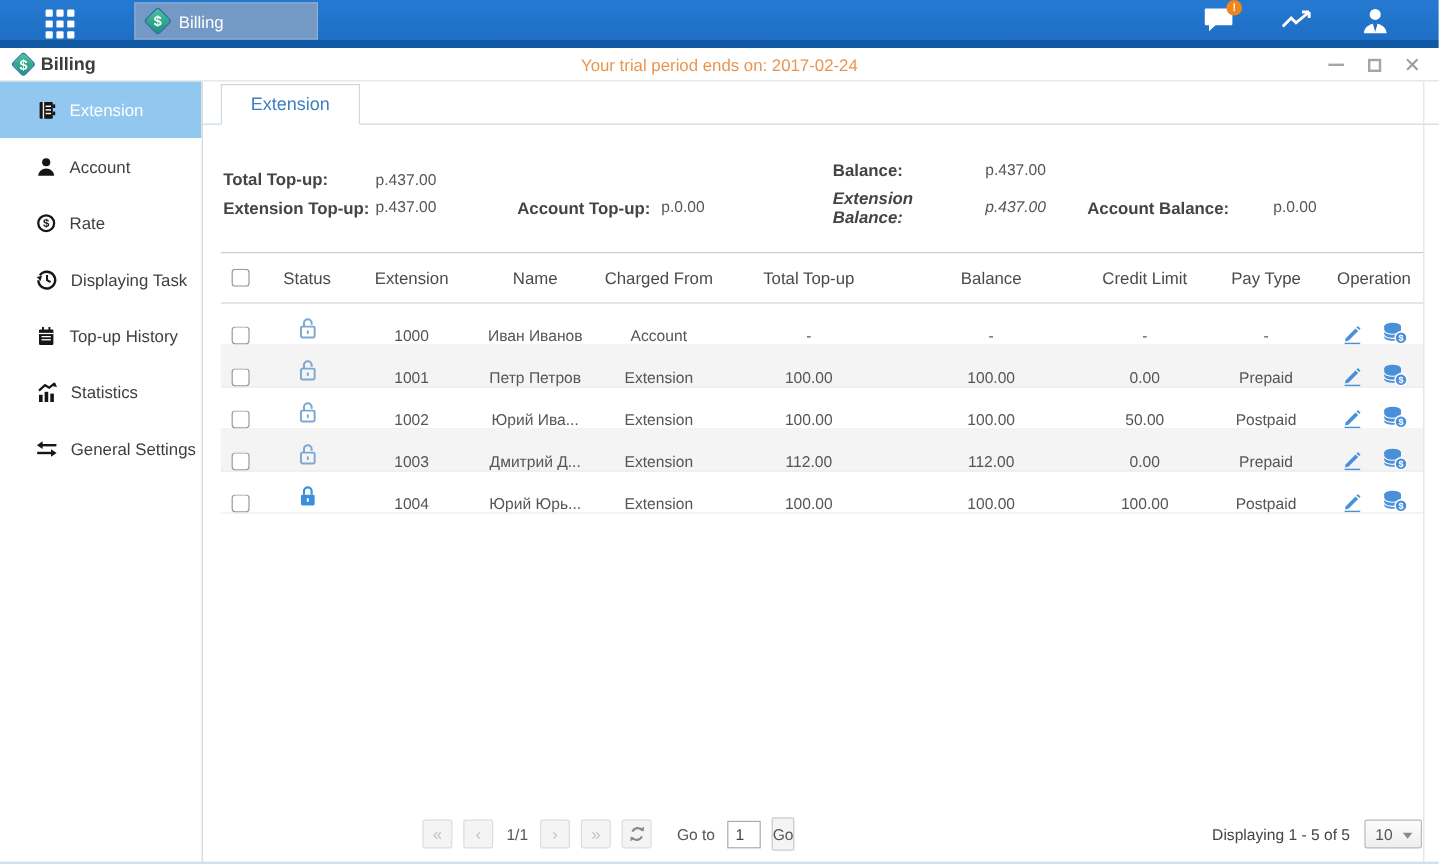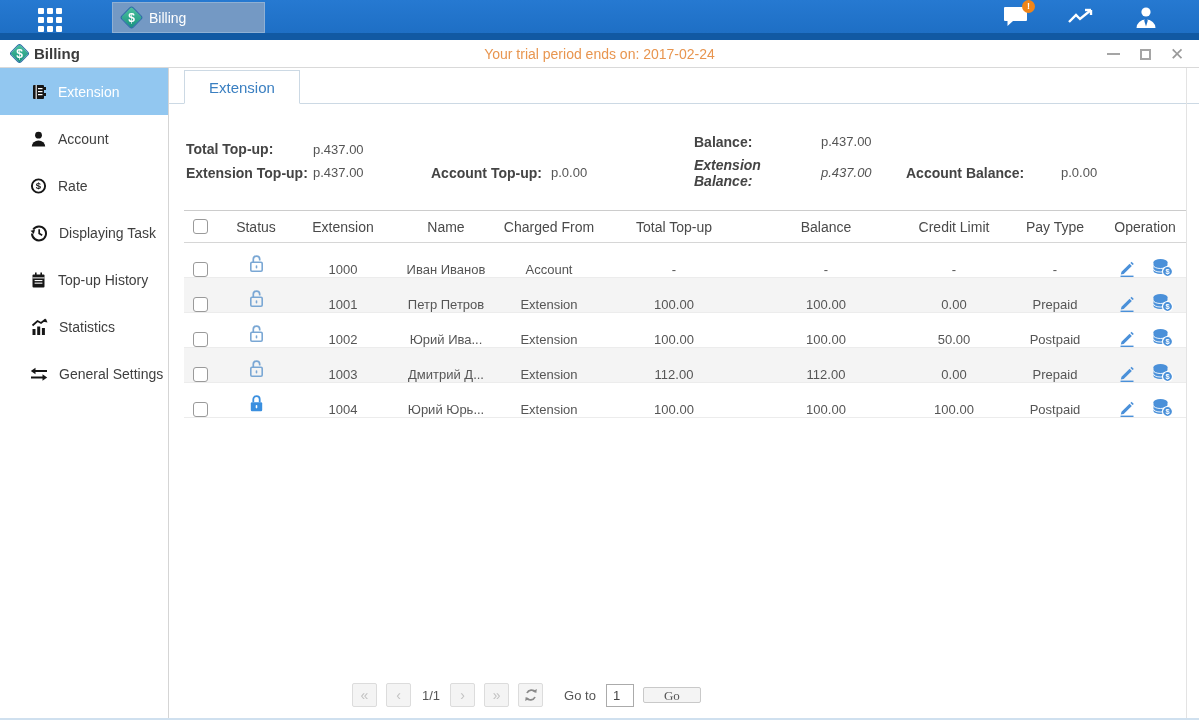--- a/index.html
+++ b/index.html
@@ -75,21 +75,21 @@
   .g-r1c1 { grid-row:1; grid-column:1;align-items:flex-end; } .g-r1c3 { grid-row:1; grid-column:3; }
   .g-r2c1 { grid-row:2; grid-column:1; } .g-r2c2 { grid-row:2; grid-column:2; }
   .g-r2c3 { grid-row:2; grid-column:3;font-style:italic; } .g-r2c4 { grid-row:2; grid-column:4; }
 
   .btn-row { margin:24px 0 0 17px; display:flex; gap:9px; }
   .btn-blue { background:#3687c8; color:#fff; border:1px solid #2f7ab8; font-size:13px;
     height:28px; padding:0 13px; cursor:pointer; font-family:inherit; }
 
   
   .table { margin:22px 0 0 15px; width:1002px; }
-  .t-head { display:flex; align-items:center; height:33px;
+  .t-head { display:flex; align-items:center; height:43px;
     border-top:1px solid #cccccc; border-bottom:1px solid #d6d6d6;
     font-size:14px; color:#4a4a4a; }
   .t-row { display:flex; align-items:flex-end; height:35px; border-bottom:1px solid #ececec;
     font-size:13px; color:#555; }
   .t-row.alt { background:#f4f4f4; }
   .cell { display:flex; align-items:center; justify-content:center; overflow:hidden;
     white-space:nowrap; }
   .col-sel { width:34px; justify-content:flex-start; padding-left:9px; }
   .col-status { width:76px; } .col-ext { width:98px; } .col-name { width:108px; }
   .col-charged { width:98px; } .col-total { width:152px; } .col-balance { width:152px; }
@@ -103,23 +103,23 @@
   .pager { position:absolute; left:183px; right:14px; bottom:12px; height:26px;
     display:flex; align-items:center; }
   .pg-btn { width:25px; height:24px; background:#f4f4f4; border:1px solid #dcdcdc;
     color:#c2c2c2; font-size:14px; display:flex; align-items:center; justify-content:center;
     margin-right:9px; cursor:pointer; border-radius:2px; }
   .pg-indicator { font-size:13px; color:#555; margin:0 10px 0 2px;text-align:right; }
   .pg-refresh { color:#8a8a8a; }
   .goto-label { font-size:13px; color:#555; margin:0 10px 0 12px; }
   .goto-input { width:28px; height:23px; border:1px solid #ababab; font-size:13px;
     color:#444; text-align:left; padding-left:6px; font-family:inherit; }
-  .go-btn { margin-left:9px; height:16px; padding:0 20px; background:#f4f4f4;
+  .go-btn { margin-left:9px; height:28px; padding:0 0; background:#f4f4f4;
     border:1px solid #c9c9c9; font-size:13px; color:#555; cursor:pointer;
-    font-family:Liberation Serif, serif; border-radius:2px; }
+    font-family:Liberation Sans, sans-serif; border-radius:2px; }
   .pg-right { margin-left:auto; display:flex; align-items:center; gap:12px; }
   .displaying { font-size:13px; color:#444; }
   .page-size { width:48px; height:24px; border:1px solid #b7b7b7; border-radius:2px;
     background:linear-gradient(#fdfdfd,#eeeeee); display:flex; align-items:center;
     padding-left:8px; font-size:13px; color:#555; cursor:pointer; position:relative; }
   .page-size .caret { position:absolute; right:7px; top:10px; width:0; height:0;
     border-left:4px solid transparent; border-right:4px solid transparent;
     border-top:5px solid #8a8a8a; }
 </style>
 </head>
@@ -507,18 +507,25 @@
         <svg width="14" height="14" viewBox="0 0 14 14">
           <path d="M3 5 A5 5 0 0 1 11.5 4" fill="none" stroke="#8a8a8a" stroke-width="1.8"></path>
           <path d="M12.8 1 l-0.5 4 -3.6 -1.8 z" fill="#8a8a8a"></path>
           <path d="M11 9 A5 5 0 0 1 2.5 10" fill="none" stroke="#8a8a8a" stroke-width="1.8"></path>
           <path d="M1.2 13 l0.5 -4 3.6 1.8 z" fill="#8a8a8a"></path>
         </svg>
       </div>
       <span class="goto-label">Go to</span>
       <input class="goto-input" value="1" style="">
       <button class="go-btn">Go</button>
+      <div class="pg-right">
+        <span class="displaying">Displaying 1 - 5 of 5</span>
+        <div class="page-size">
+          <span>10</span>
+          <span class="caret"></span>
+        </div>
+      </div>
     </div>
   </div>
 
   <div class="right-edge"></div>
   <div class="bottom-edge"></div>
 </div>
 
 </body></html>

